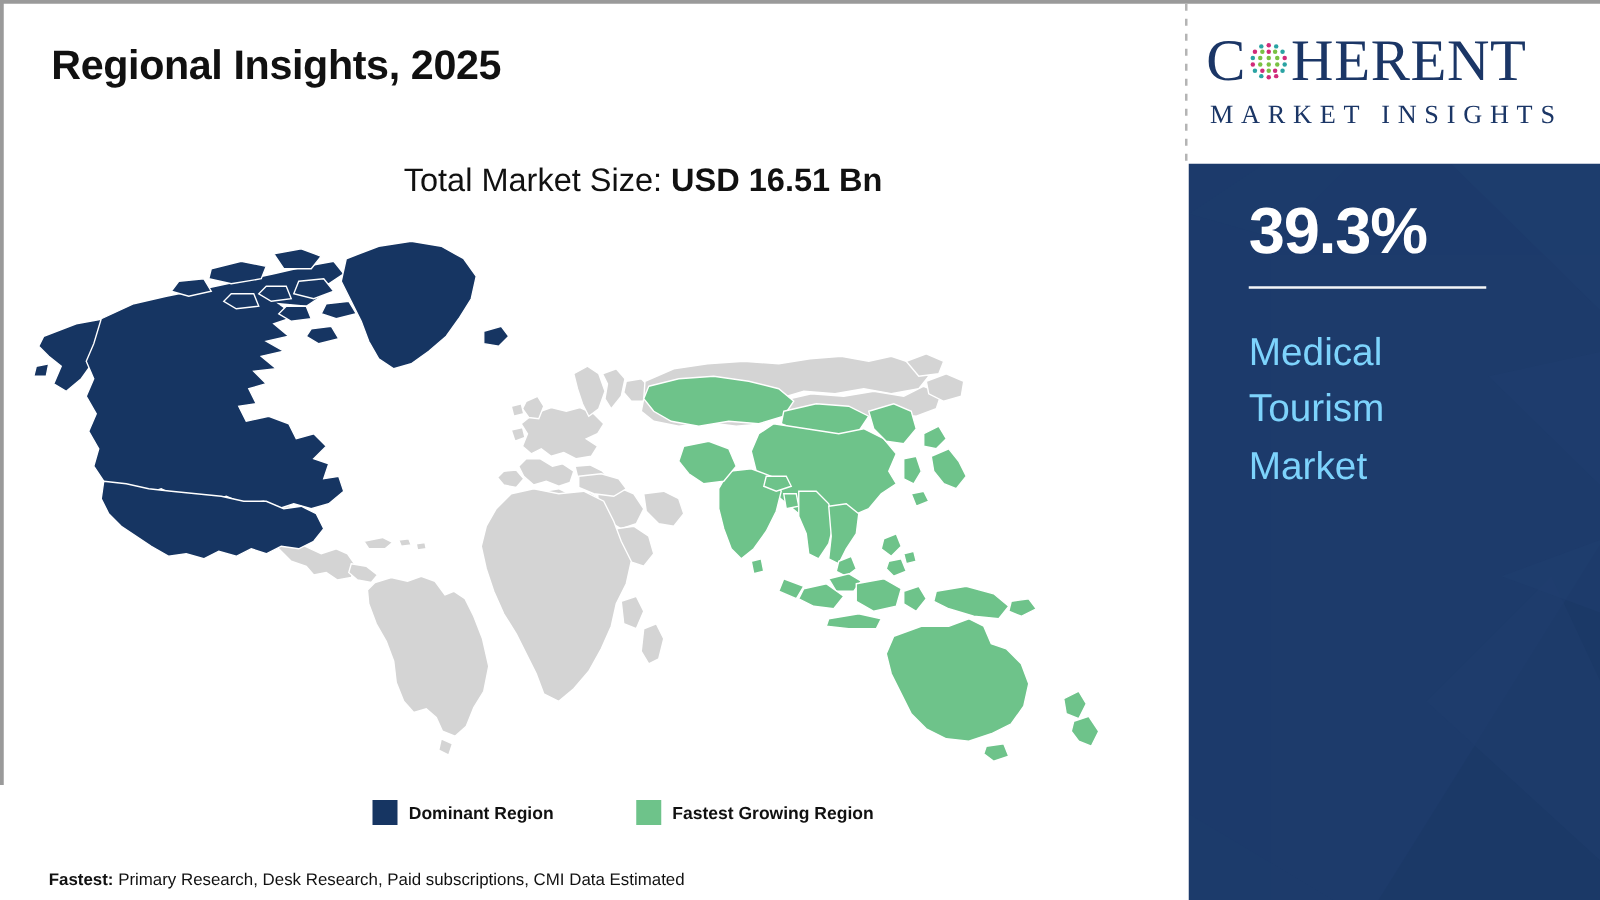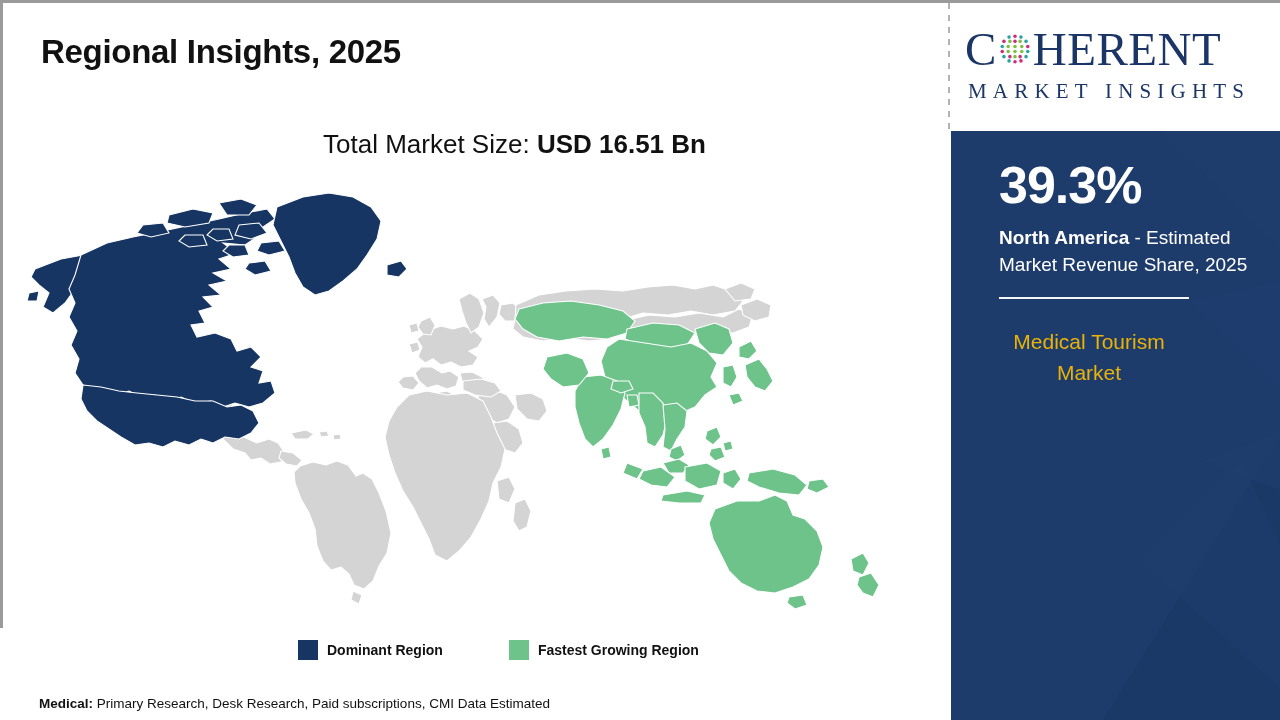--- a/index.html
+++ b/index.html
@@ -87,22 +87,22 @@
     margin-top: 14px;
     font-size: 19px; color: #ffffff; line-height: 1.42;
     max-width: 268px; font-weight: 300;
   }
   #stat-caption .region { font-weight: bold; }
   #panel-rule {
     margin-top: 18px; width: 190px; height: 2px; background: #ffffff; opacity: .95;
   }
   #market-name {
     margin-top: 28px;
-    font-size: 21px; color: #eab308; line-height: 1.46;
-    font-weight: 300; max-width: 180px; text-align: center;
+    font-size: 31px; color: #7dd3fc; line-height: 1.46;
+    font-weight: 300; max-width: 180px;
   }
 
   
   #logo-block {
     position: absolute; left: 962px; top: 18px;
     width: 300px; height: 94px;
   }
   #logo-top {
     display: flex; align-items: center; justify-content: flex-start;
     height: 56px;
@@ -273,21 +273,21 @@
         <span class="legend-swatch sw-dominant"></span>
         <span class="legend-label">Dominant Region</span>
       </div>
       <div class="legend-item">
         <span class="legend-swatch sw-fastest"></span>
         <span class="legend-label">Fastest Growing Region</span>
       </div>
     </div>
 
     <div id="source-line">
-      <span class="src-lbl">Medical:</span><span> Primary Research, Desk Research, Paid subscriptions, CMI Data Estimated</span>
+      <span class="src-lbl">Fastest:</span><span> Primary Research, Desk Research, Paid subscriptions, CMI Data Estimated</span>
     </div>
   </div>
 
   <div id="vertical-divider"></div>
 
   <div id="logo-block">
     <div id="logo-top">
       <span class="logo-c">C</span>
       <svg id="logo-globe" viewBox="0 0 40 40">
         <g>
@@ -331,21 +331,18 @@
       <path d="M150,592 L332,300 L332,592 Z" fill="#17325c" opacity="0.45"></path>
       <path d="M240,170 L332,260 L332,150 Z" fill="#27477a" opacity="0.35"></path>
       <path d="M190,430 L290,330 L332,420 L332,560 Z" fill="#254372" opacity="0.4"></path>
       <path d="M0,520 L120,592 L0,592 Z" fill="#22406f" opacity="0.3"></path>
       <path d="M250,330 L332,300 L332,360 Z" fill="#2c4f85" opacity="0.25"></path>
       <path d="M60,0 L130,0 L70,60 L0,40 Z" fill="#22406f" opacity="0.22"></path>
     </svg>
 
     <div id="panel-content">
       <div id="stat-percent">39.3%</div>
-      <div id="stat-caption">
-        <span class="region">North America</span><span> - Estimated Market Revenue Share, 2025</span>
-      </div>
       <div id="panel-rule"></div>
       <div id="market-name">Medical Tourism Market</div>
     </div>
   </div>
 
 </div>
 
 </body></html>

